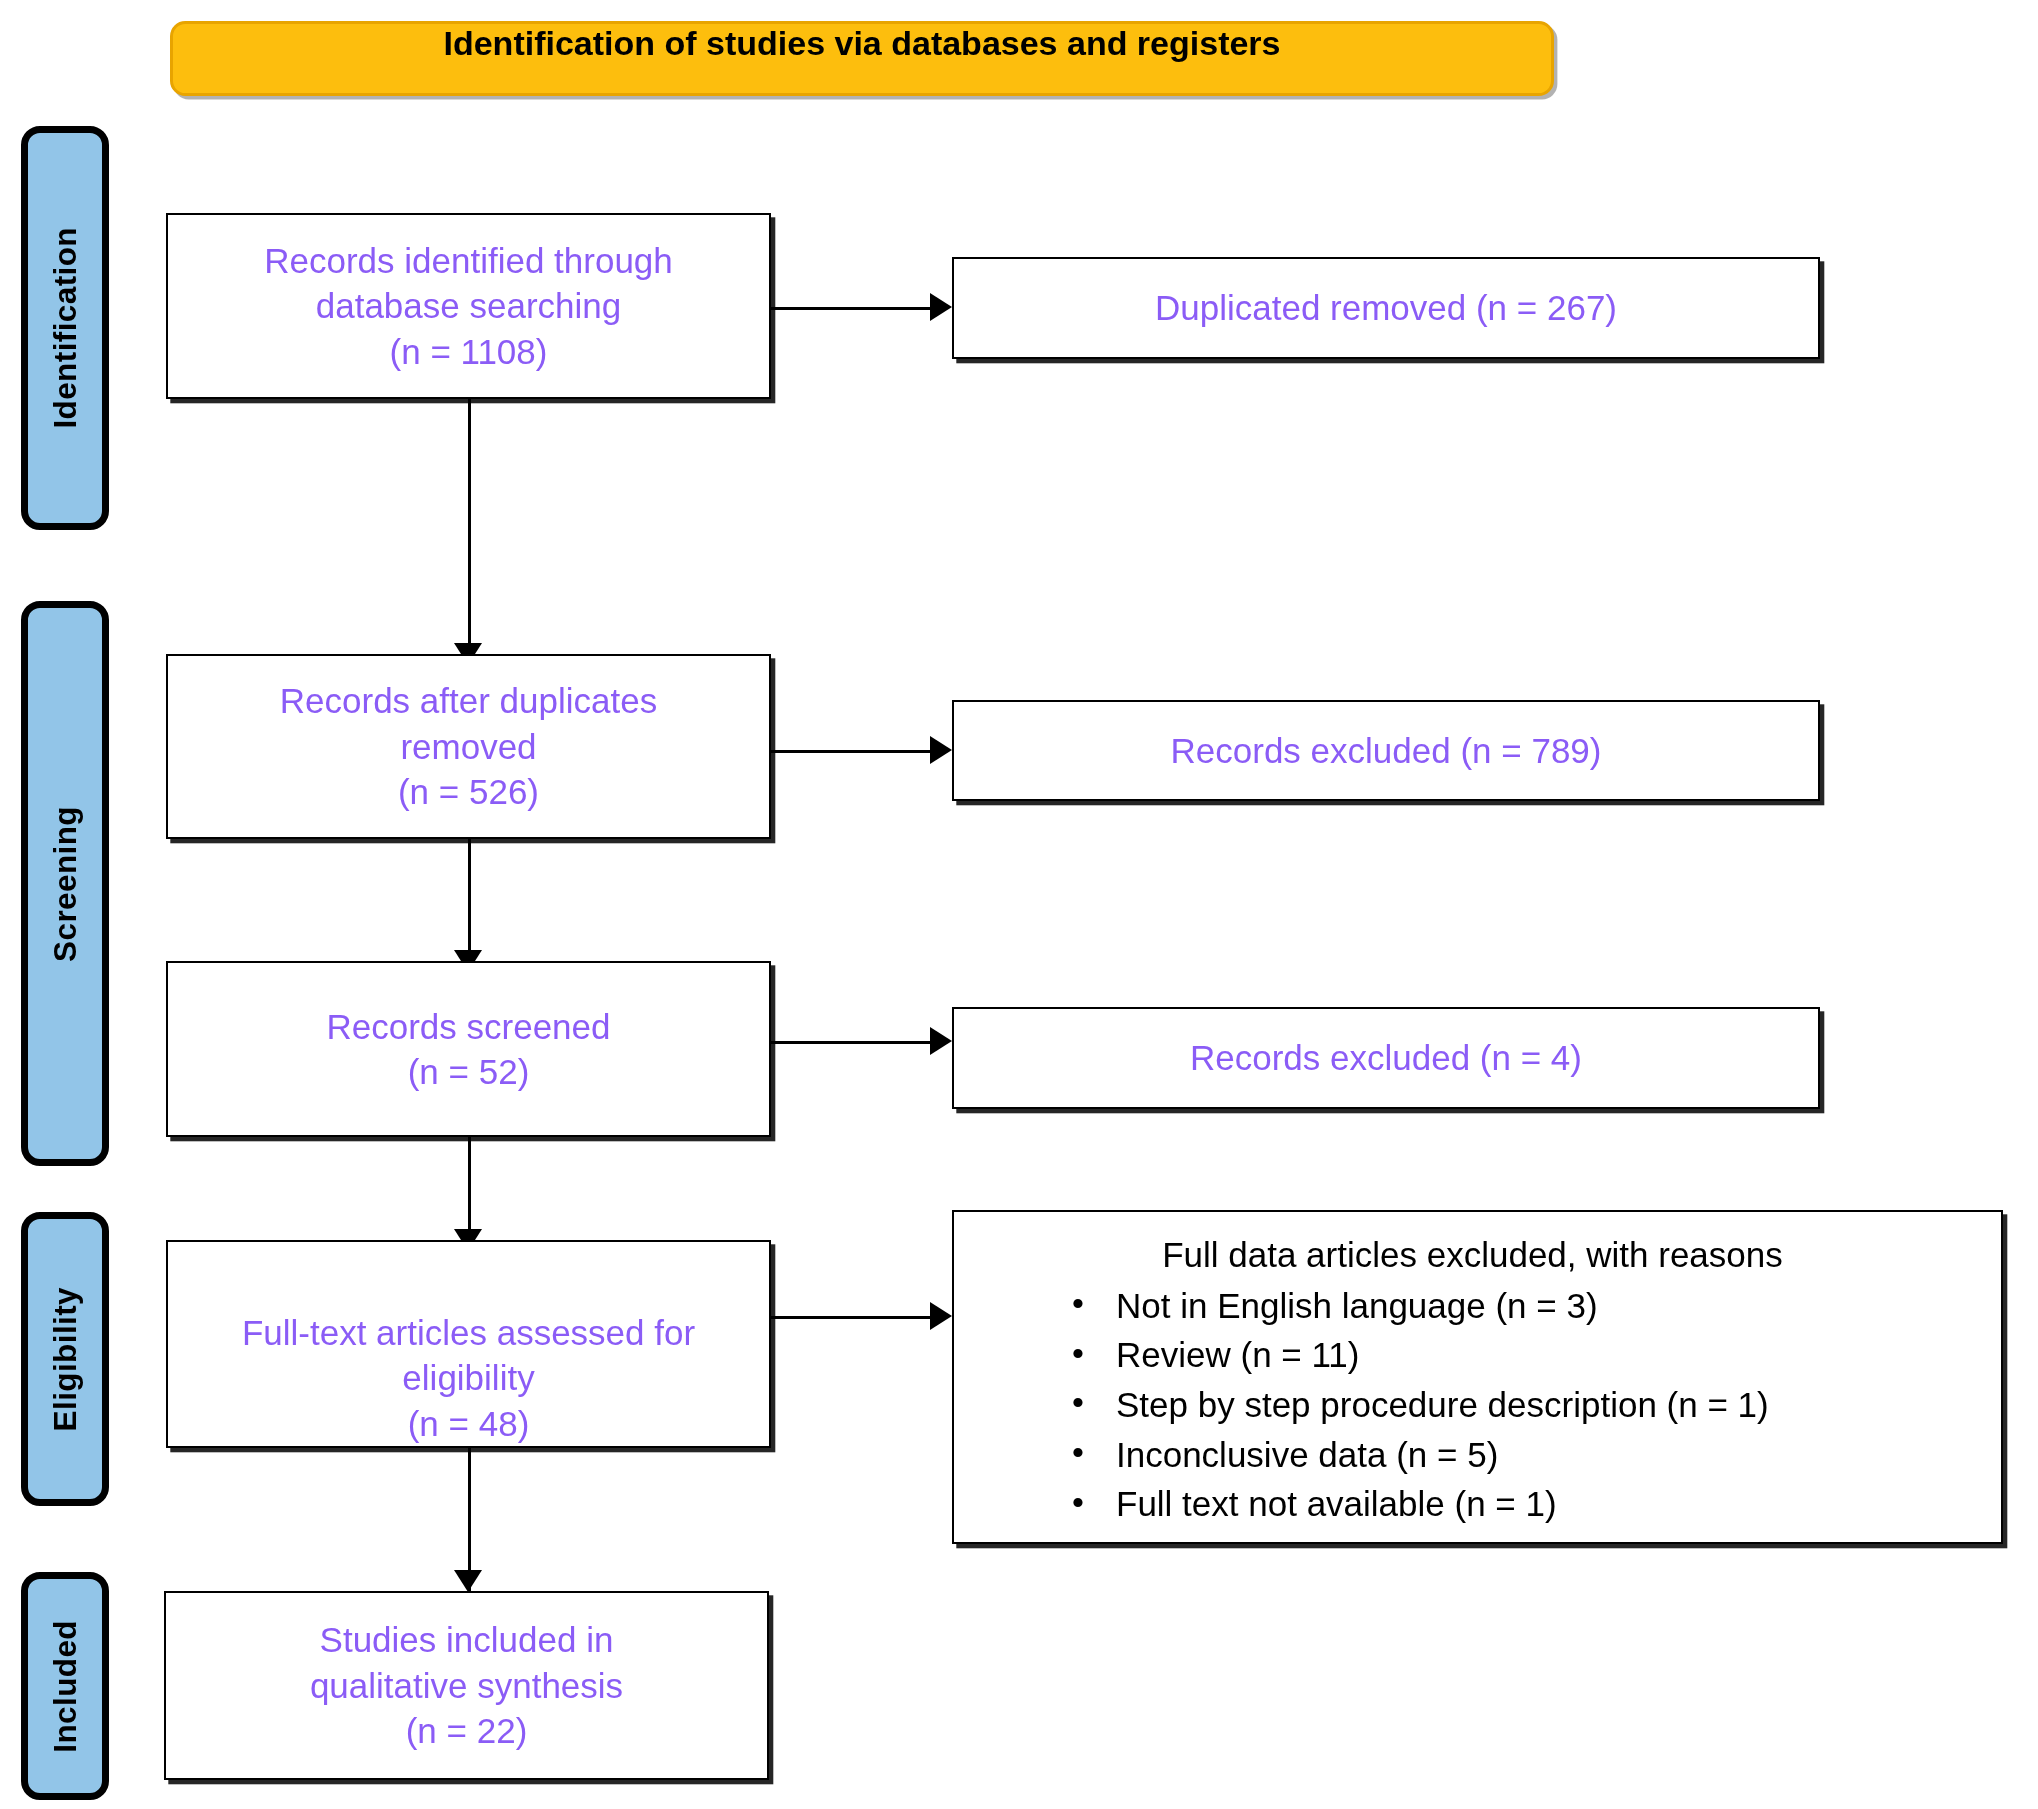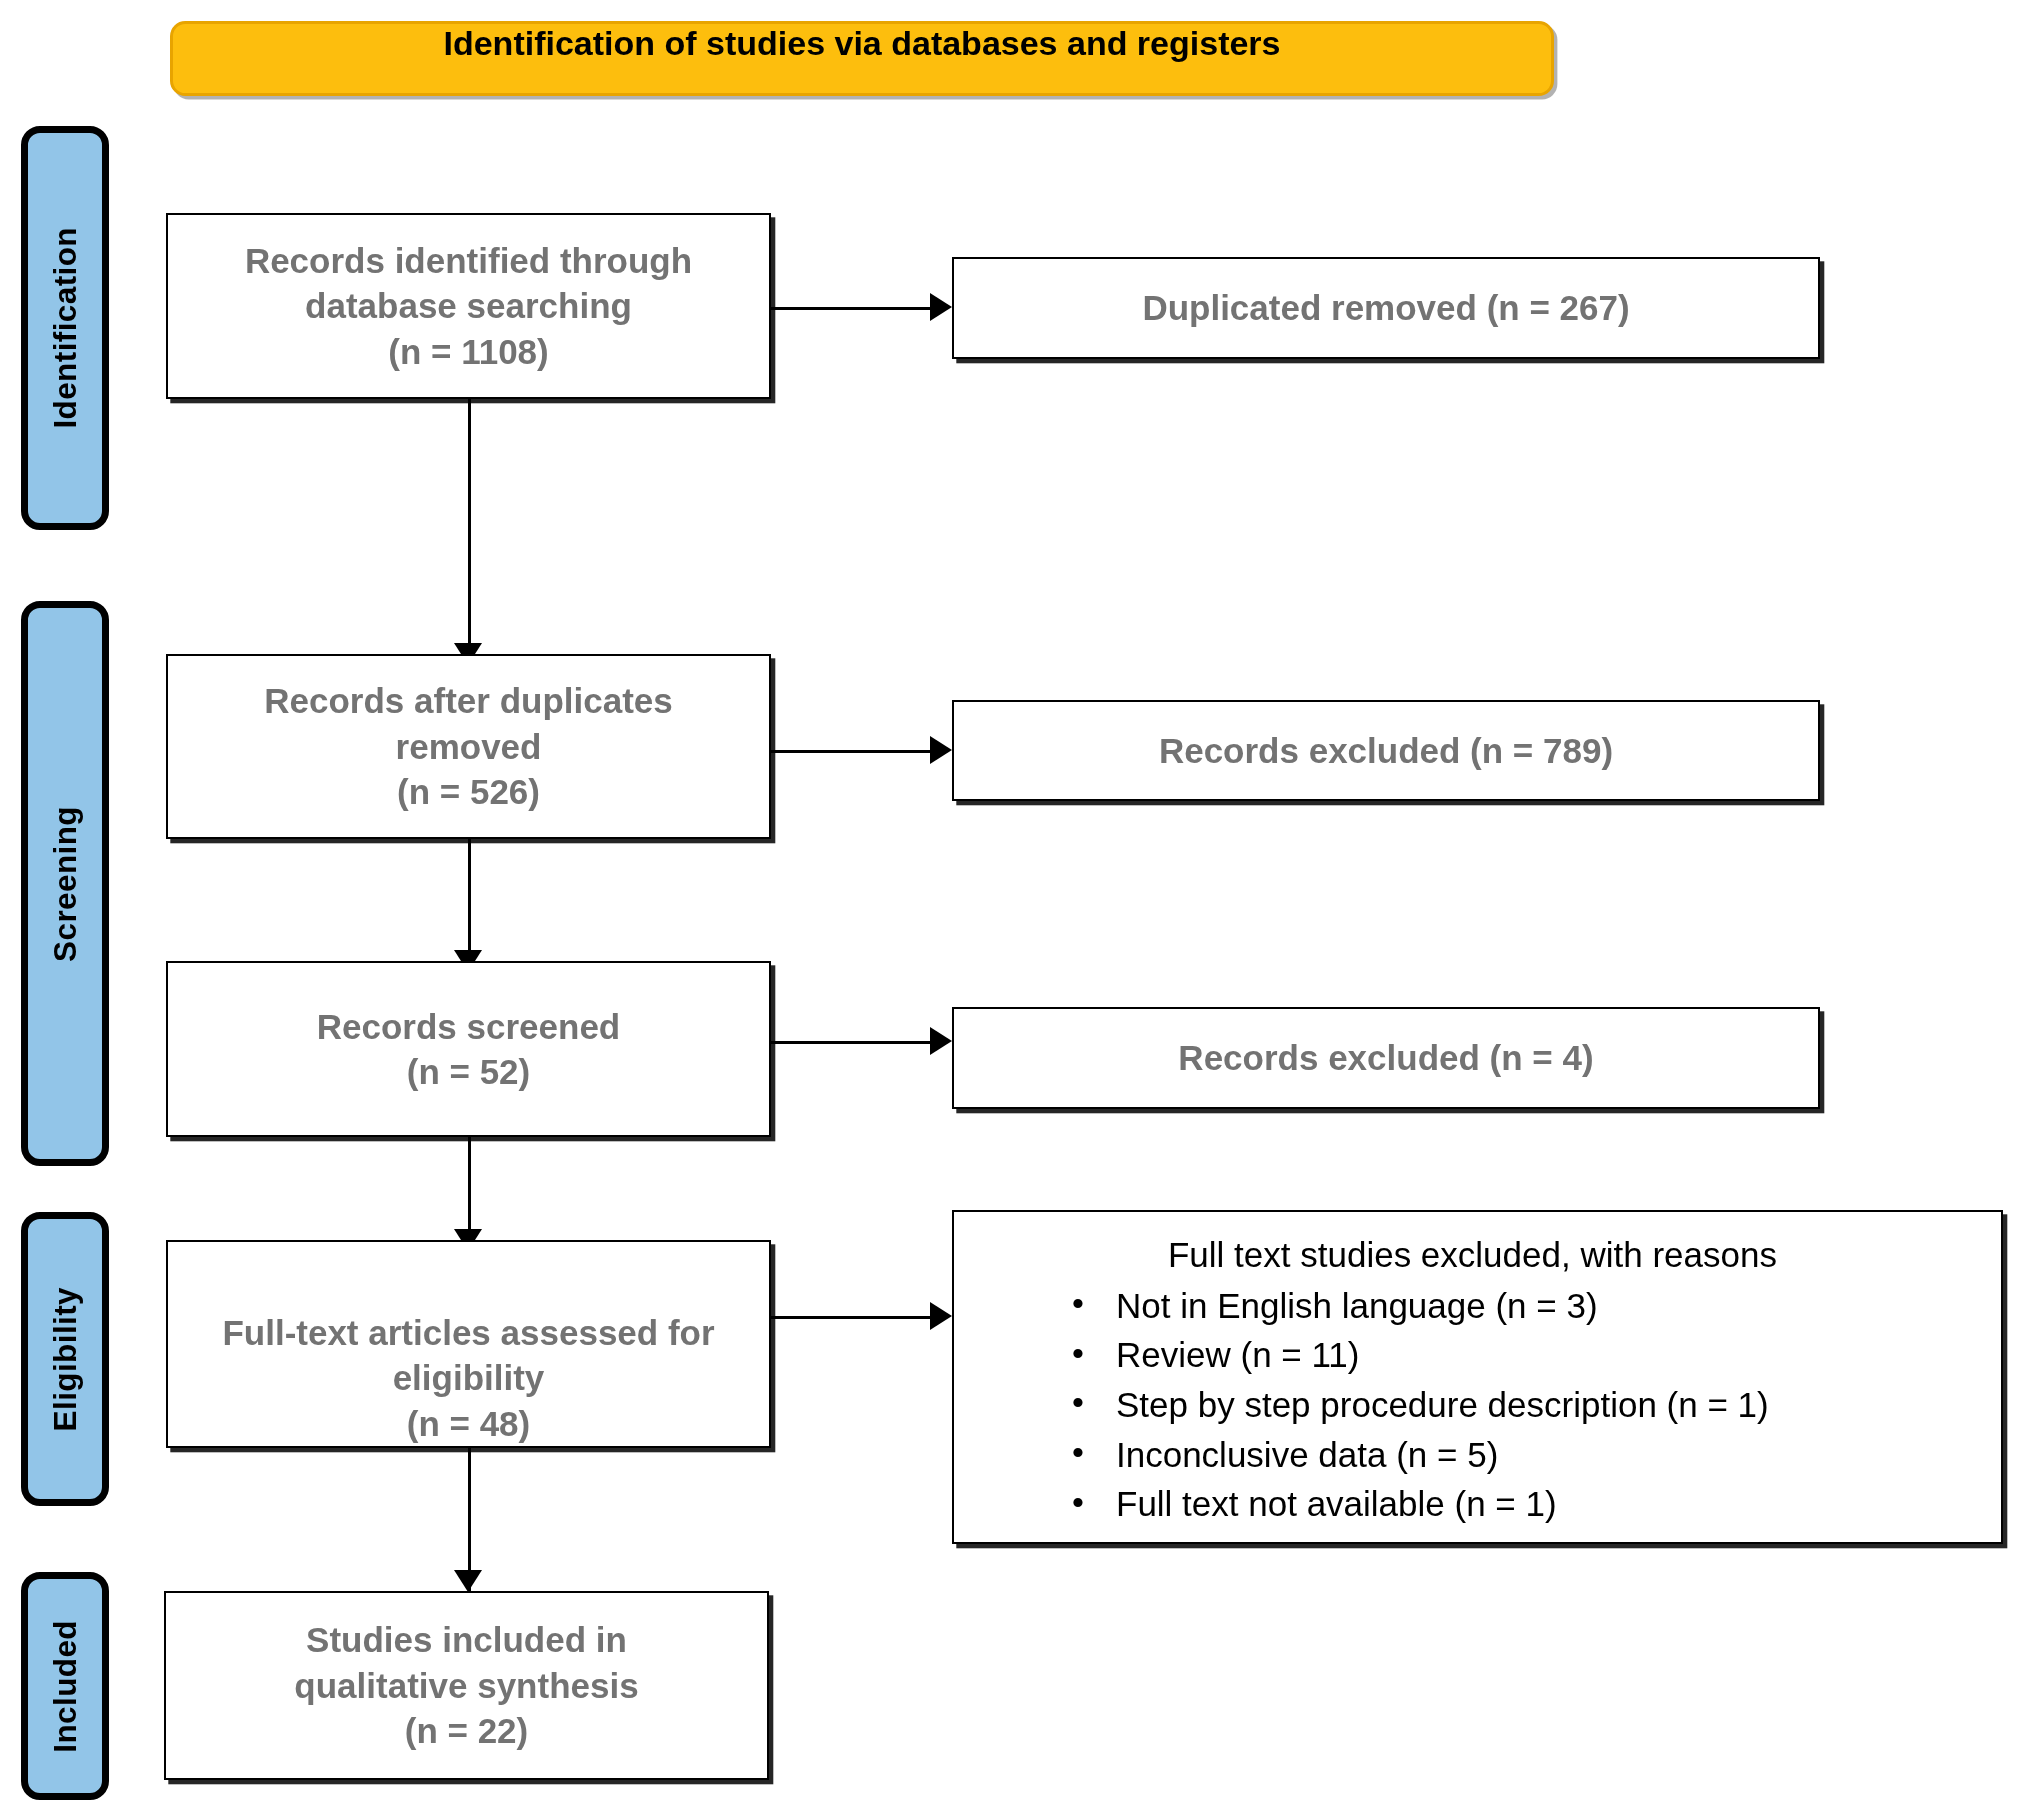--- a/index.html
+++ b/index.html
@@ -71,25 +71,24 @@
     border: 2.6px solid #000000;
     box-sizing: border-box;
     box-shadow: 4.3px 4.3px 0 rgba(0,0,0,0.85);
     display: flex;
     align-items: center;
     justify-content: center;
   }
   .node-text {
     font-size: 35px;
     line-height: 1.30;
-    color: #737373;
+    color: #8b5cf6;
     text-align: center;
     white-space: pre-line;
     padding: 0 8.5px;
-    font-weight: bold;
   }
 
   
   .reasons {
     width: 100%;
     padding: 19px 8.5px 8.5px 24px;
     box-sizing: border-box;
   }
   .reasons-title {
     font-size: 35px;
@@ -224,21 +223,21 @@
   </div>
 
   <div class="node" style="left:166px; top:1240px; width:605px; height:208px;align-items:flex-end;">
     <div class="node-text"><span>Full-text articles assessed for</span>
 <span>eligibility</span>
 <span>(n = 48)</span></div>
   </div>
 
   <div class="node left-align" style="left:952px; top:1210px; width:1051px; height:334px;">
     <div class="reasons">
-      <div class="reasons-title">Full text studies excluded, with reasons</div>
+      <div class="reasons-title">Full data articles excluded, with reasons</div>
       <ul>
         <li>Not in English language (n = 3)</li>
         <li>Review (n = 11)</li>
         <li>Step by step procedure description  (n = 1)</li>
         <li>Inconclusive data (n = 5)</li>
         <li>Full text not available (n = 1)</li>
       </ul>
     </div>
   </div>
 

